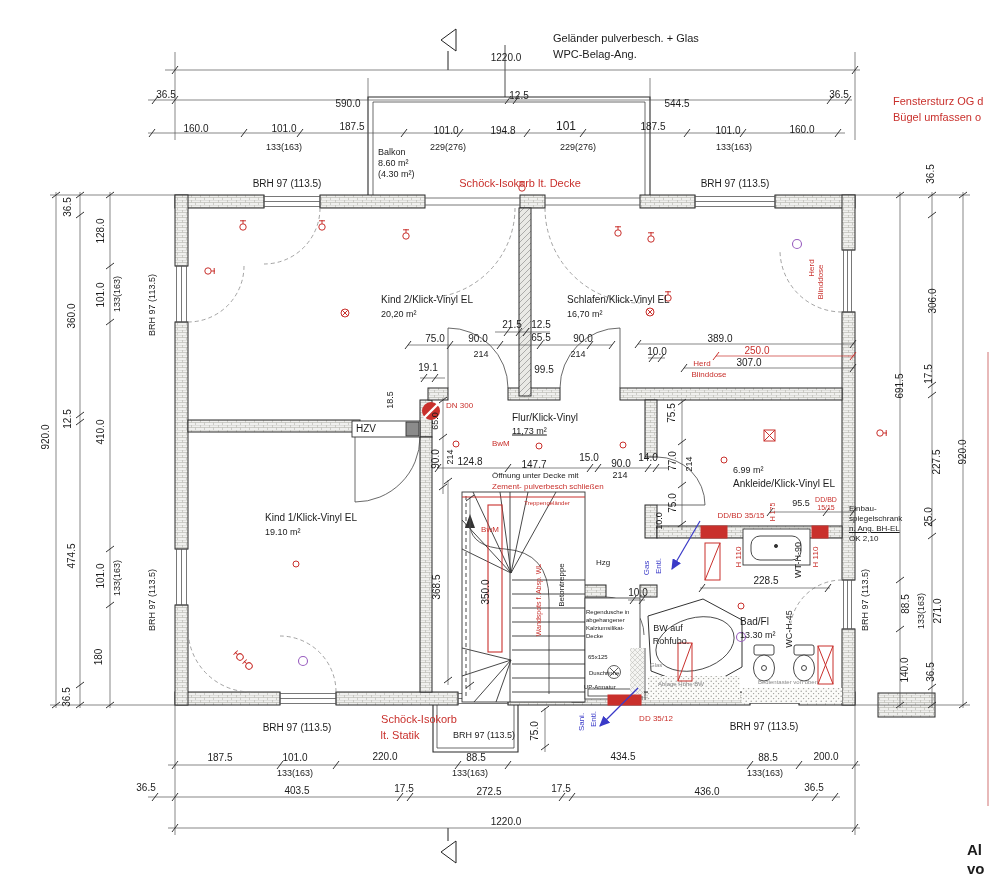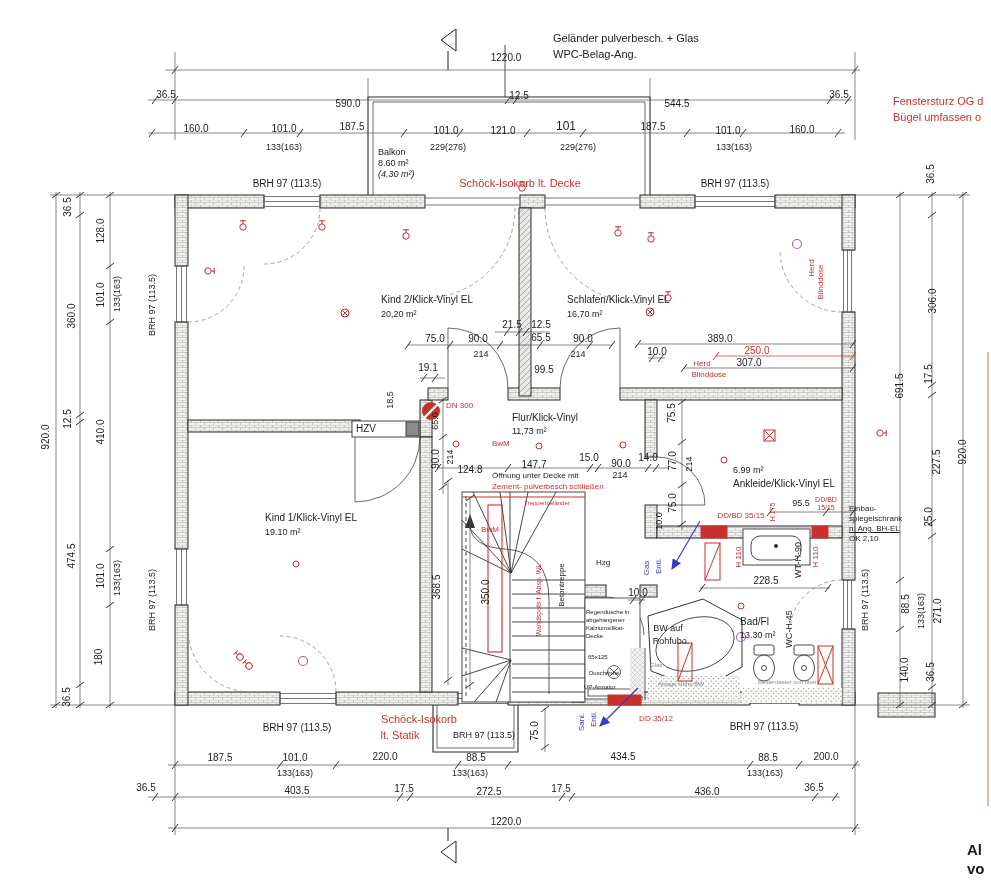--- a/index.html
+++ b/index.html
@@ -314,32 +314,32 @@
       <span class="lbl" style="left: 506px; top: 58px; font-size: 10px; color: rgb(28, 28, 28); transform: translate(-50%, -50%);">1220.0</span>
       <span class="lbl" style="left: 166px; top: 95px; font-size: 10px; color: rgb(28, 28, 28); transform: translate(-50%, -50%);">36.5</span>
       <span class="lbl" style="left: 348px; top: 104px; font-size: 10px; color: rgb(28, 28, 28); transform: translate(-50%, -50%);">590.0</span>
       <span class="lbl" style="left: 519px; top: 96px; font-size: 10px; color: rgb(28, 28, 28); transform: translate(-50%, -50%);">12.5</span>
       <span class="lbl" style="left: 677px; top: 104px; font-size: 10px; color: rgb(28, 28, 28); transform: translate(-50%, -50%);">544.5</span>
       <span class="lbl" style="left: 839px; top: 95px; font-size: 10px; color: rgb(28, 28, 28); transform: translate(-50%, -50%);">36.5</span>
       <span class="lbl" style="left: 196px; top: 129px; font-size: 10px; color: rgb(28, 28, 28); transform: translate(-50%, -50%);">160.0</span>
       <span class="lbl" style="left: 284px; top: 129px; font-size: 10px; color: rgb(28, 28, 28); transform: translate(-50%, -50%);">101.0</span>
       <span class="lbl" style="left: 352px; top: 127px; font-size: 10px; color: rgb(28, 28, 28); transform: translate(-50%, -50%);">187.5</span>
       <span class="lbl" style="left: 446px; top: 131px; font-size: 10px; color: rgb(28, 28, 28); transform: translate(-50%, -50%);">101.0</span>
-      <span class="lbl" style="left: 503px; top: 131px; font-size: 10px; color: rgb(28, 28, 28); transform: translate(-50%, -50%);">121.0</span>
+      <span class="lbl" style="left: 503px; top: 131px; font-size: 10px; color: rgb(28, 28, 28); transform: translate(-50%, -50%);">194.8</span>
       <span class="lbl" style="left: 566px; top: 126px; font-size: 12px; color: rgb(28, 28, 28); transform: translate(-50%, -50%);">101</span>
       <span class="lbl" style="left: 653px; top: 127px; font-size: 10px; color: rgb(28, 28, 28); transform: translate(-50%, -50%);">187.5</span>
       <span class="lbl" style="left: 728px; top: 131px; font-size: 10px; color: rgb(28, 28, 28); transform: translate(-50%, -50%);">101.0</span>
       <span class="lbl" style="left: 802px; top: 130px; font-size: 10px; color: rgb(28, 28, 28); transform: translate(-50%, -50%);">160.0</span>
       <span class="lbl" style="left: 284px; top: 147px; font-size: 9px; color: rgb(28, 28, 28); transform: translate(-50%, -50%);">133(163)</span>
       <span class="lbl" style="left: 448px; top: 147px; font-size: 9px; color: rgb(28, 28, 28); transform: translate(-50%, -50%);">229(276)</span>
       <span class="lbl" style="left: 578px; top: 147px; font-size: 9px; color: rgb(28, 28, 28); transform: translate(-50%, -50%);">229(276)</span>
       <span class="lbl" style="left: 734px; top: 147px; font-size: 9px; color: rgb(28, 28, 28); transform: translate(-50%, -50%);">133(163)</span>
       <span class="lbl" style="left: 378px; top: 152px; font-size: 9px; color: rgb(28, 28, 28); transform: translate(0px, -50%);">Balkon</span>
       <span class="lbl" style="left: 378px; top: 163px; font-size: 9px; color: rgb(28, 28, 28); transform: translate(0px, -50%);">8.60 m²</span>
-      <span class="lbl" style="left: 378px; top: 174px; font-size: 9px; color: rgb(28, 28, 28); transform: translate(0px, -50%); font-style: italic;">(4.30 m²)</span>
+      <span class="lbl" style="left: 378px; top: 174px; font-size: 9px; color: rgb(28, 28, 28); transform: translate(0px, -50%);">(4.30 m²)</span>
       <span class="lbl" style="left: 520px; top: 183px; font-size: 11px; color: rgb(201, 48, 44); transform: translate(-50%, -50%);">Schöck-Isokorb lt. Decke</span>
       <span class="lbl" style="left: 287px; top: 184px; font-size: 10px; color: rgb(28, 28, 28); transform: translate(-50%, -50%);">BRH 97 (113.5)</span>
       <span class="lbl" style="left: 735px; top: 184px; font-size: 10px; color: rgb(28, 28, 28); transform: translate(-50%, -50%);">BRH 97 (113.5)</span>
       <span class="lbl" style="left: 893px; top: 101px; font-size: 11px; color: rgb(201, 48, 44); transform: translate(0px, -50%);">Fenstersturz OG d</span>
       <span class="lbl" style="left: 893px; top: 117px; font-size: 11px; color: rgb(201, 48, 44); transform: translate(0px, -50%);">Bügel umfassen o</span>
       <span class="lbl" style="left: 46px; top: 437px; font-size: 10px; color: rgb(28, 28, 28); transform: translate(-50%, -50%) rotate(-90deg);">920.0</span>
       <span class="lbl" style="left: 68px; top: 207px; font-size: 10px; color: rgb(28, 28, 28); transform: translate(-50%, -50%) rotate(-90deg);">36.5</span>
       <span class="lbl" style="left: 72px; top: 316px; font-size: 10px; color: rgb(28, 28, 28); transform: translate(-50%, -50%) rotate(-90deg);">360.0</span>
       <span class="lbl" style="left: 68px; top: 419px; font-size: 10px; color: rgb(28, 28, 28); transform: translate(-50%, -50%) rotate(-90deg);">12.5</span>
       <span class="lbl" style="left: 72px; top: 556px; font-size: 10px; color: rgb(28, 28, 28); transform: translate(-50%, -50%) rotate(-90deg);">474.5</span>
@@ -370,21 +370,21 @@
       <span class="lbl" style="left: 849px; top: 519px; font-size: 8px; color: rgb(28, 28, 28); transform: translate(0px, -50%);">spiegelschrank</span>
       <span class="lbl" style="left: 849px; top: 529px; font-size: 8px; color: rgb(28, 28, 28); text-decoration: underline; transform: translate(0px, -50%);">n. Ang. BH-EL</span>
       <span class="lbl" style="left: 849px; top: 539px; font-size: 8px; color: rgb(28, 28, 28); transform: translate(0px, -50%);">OK 2,10</span>
       <span class="lbl" style="left: 812px; top: 268px; font-size: 8px; color: rgb(201, 48, 44); transform: translate(-50%, -50%) rotate(-90deg);">Herd</span>
       <span class="lbl" style="left: 821px; top: 282px; font-size: 8px; color: rgb(201, 48, 44); transform: translate(-50%, -50%) rotate(-90deg);">Blinddose</span>
       <span class="lbl" style="left: 381px; top: 300px; font-size: 10px; color: rgb(28, 28, 28); transform: translate(0px, -50%);">Kind 2/Klick-Vinyl EL</span>
       <span class="lbl" style="left: 381px; top: 314px; font-size: 9px; color: rgb(28, 28, 28); transform: translate(0px, -50%);">20,20 m²</span>
       <span class="lbl" style="left: 567px; top: 300px; font-size: 10px; color: rgb(28, 28, 28); transform: translate(0px, -50%);">Schlafen/Klick-Vinyl EL</span>
       <span class="lbl" style="left: 567px; top: 314px; font-size: 9px; color: rgb(28, 28, 28); transform: translate(0px, -50%);">16,70 m²</span>
       <span class="lbl" style="left: 512px; top: 418px; font-size: 10px; color: rgb(28, 28, 28); transform: translate(0px, -50%);">Flur/Klick-Vinyl</span>
-      <span class="lbl" style="left: 512px; top: 431px; font-size: 9px; color: rgb(28, 28, 28); transform: translate(0px, -50%);">11,73 m²</span>
+      <span class="lbl" style="left: 512px; top: 431px; font-size: 9px; color: rgb(28, 28, 28); transform: translate(0px, -50%); text-decoration: underline;">11,73 m²</span>
       <span class="lbl" style="left: 265px; top: 518px; font-size: 10px; color: rgb(28, 28, 28); transform: translate(0px, -50%);">Kind 1/Klick-Vinyl EL</span>
       <span class="lbl" style="left: 265px; top: 532px; font-size: 9px; color: rgb(28, 28, 28); transform: translate(0px, -50%);">19.10 m²</span>
       <span class="lbl" style="left: 733px; top: 470px; font-size: 9px; color: rgb(28, 28, 28); transform: translate(0px, -50%);">6.99 m²</span>
       <span class="lbl" style="left: 733px; top: 484px; font-size: 10px; color: rgb(28, 28, 28); transform: translate(0px, -50%);">Ankleide/Klick-Vinyl EL</span>
       <span class="lbl" style="left: 740px; top: 622px; font-size: 10px; color: rgb(28, 28, 28); transform: translate(0px, -50%);">Bad/Fl</span>
       <span class="lbl" style="left: 740px; top: 635px; font-size: 9px; color: rgb(28, 28, 28); transform: translate(0px, -50%);">13.30 m²</span>
       <span class="lbl" style="left: 512px; top: 325px; font-size: 10px; color: rgb(28, 28, 28); transform: translate(-50%, -50%);">21.5</span>
       <span class="lbl" style="left: 541px; top: 325px; font-size: 10px; color: rgb(28, 28, 28); transform: translate(-50%, -50%);">12.5</span>
       <span class="lbl" style="left: 435px; top: 339px; font-size: 10px; color: rgb(28, 28, 28); transform: translate(-50%, -50%);">75.0</span>
       <span class="lbl" style="left: 478px; top: 339px; font-size: 10px; color: rgb(28, 28, 28); transform: translate(-50%, -50%);">90.0</span>
@@ -401,21 +401,21 @@
       <span class="lbl" style="left: 749px; top: 363px; font-size: 10px; color: rgb(28, 28, 28); transform: translate(-50%, -50%);">307.0</span>
       <span class="lbl" style="left: 709px; top: 375px; font-size: 8px; color: rgb(201, 48, 44); transform: translate(-50%, -50%);">Blinddose</span>
       <span class="lbl" style="left: 672px; top: 413px; font-size: 10px; color: rgb(28, 28, 28); transform: translate(-50%, -50%) rotate(-90deg);">75.5</span>
       <span class="lbl" style="left: 390px; top: 400px; font-size: 9px; color: rgb(28, 28, 28); transform: translate(-50%, -50%) rotate(-90deg);">18.5</span>
       <span class="lbl" style="left: 446px; top: 406px; font-size: 8px; color: rgb(201, 48, 44); transform: translate(0px, -50%);">DN 300</span>
       <span class="lbl" style="left: 356px; top: 429px; font-size: 10px; color: rgb(28, 28, 28); transform: translate(0px, -50%);">HZV</span>
       <span class="lbl" style="left: 435px; top: 421px; font-size: 9px; color: rgb(28, 28, 28); transform: translate(-50%, -50%) rotate(-90deg);">65.0</span>
       <span class="lbl" style="left: 436px; top: 459px; font-size: 10px; color: rgb(28, 28, 28); transform: translate(-50%, -50%) rotate(-90deg);">90.0</span>
       <span class="lbl" style="left: 450px; top: 457px; font-size: 9px; color: rgb(28, 28, 28); transform: translate(-50%, -50%) rotate(-90deg);">214</span>
       <span class="lbl" style="left: 492px; top: 444px; font-size: 8px; color: rgb(201, 48, 44); transform: translate(0px, -50%);">BwM</span>
-      <span class="lbl" style="left: 470px; top: 462px; font-size: 10px; color: rgb(28, 28, 28); transform: translate(-50%, -50%); margin-top: 8px;">124.8</span>
+      <span class="lbl" style="left: 470px; top: 462px; font-size: 10px; color: rgb(28, 28, 28); transform: translate(-50%, -50%);">124.8</span>
       <span class="lbl" style="left: 534px; top: 465px; font-size: 10px; color: rgb(28, 28, 28); transform: translate(-50%, -50%);">147.7</span>
       <span class="lbl" style="left: 589px; top: 458px; font-size: 10px; color: rgb(28, 28, 28); transform: translate(-50%, -50%);">15.0</span>
       <span class="lbl" style="left: 621px; top: 464px; font-size: 10px; color: rgb(28, 28, 28); transform: translate(-50%, -50%);">90.0</span>
       <span class="lbl" style="left: 648px; top: 458px; font-size: 10px; color: rgb(28, 28, 28); transform: translate(-50%, -50%);">14.0</span>
       <span class="lbl" style="left: 620px; top: 475px; font-size: 9px; color: rgb(28, 28, 28); transform: translate(-50%, -50%);">214</span>
       <span class="lbl" style="left: 492px; top: 476px; font-size: 8px; color: rgb(28, 28, 28); transform: translate(0px, -50%);">Öffnung unter Decke mit</span>
       <span class="lbl" style="left: 492px; top: 487px; font-size: 8px; color: rgb(201, 48, 44); transform: translate(0px, -50%);">Zement- pulverbesch schließen</span>
       <span class="lbl" style="left: 673px; top: 461px; font-size: 10px; color: rgb(28, 28, 28); transform: translate(-50%, -50%) rotate(-90deg);">77.0</span>
       <span class="lbl" style="left: 689px; top: 464px; font-size: 9px; color: rgb(28, 28, 28); transform: translate(-50%, -50%) rotate(-90deg);">214</span>
       <span class="lbl" style="left: 673px; top: 503px; font-size: 10px; color: rgb(28, 28, 28); transform: translate(-50%, -50%) rotate(-90deg);">75.0</span>

